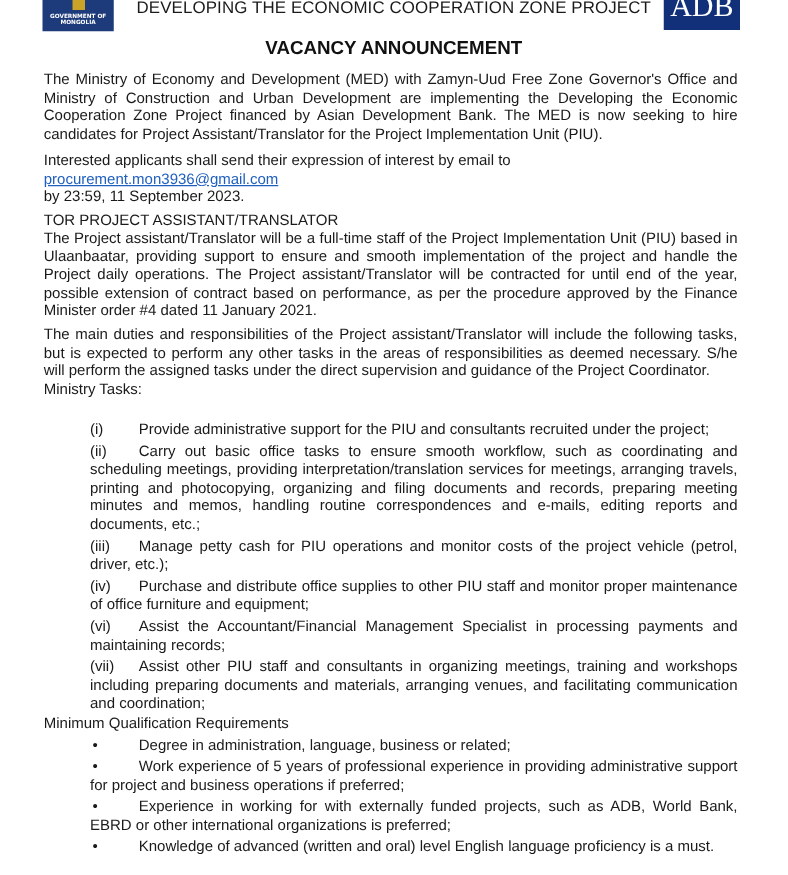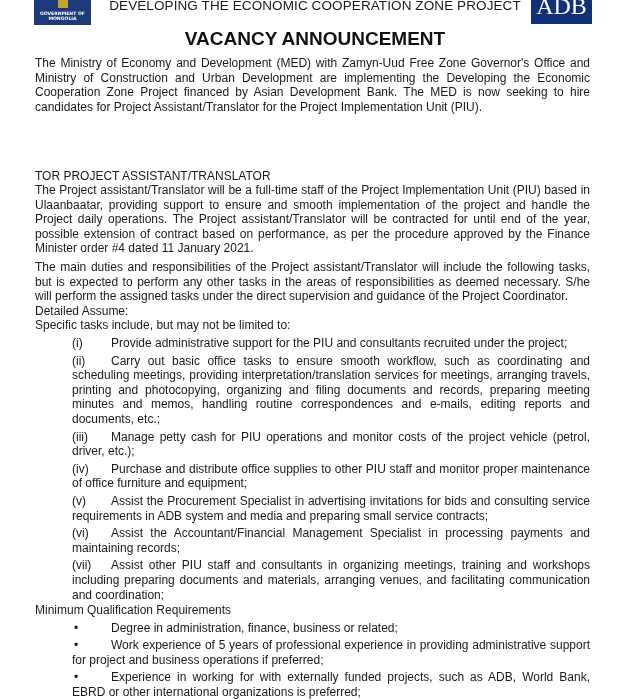--- a/index.html
+++ b/index.html
@@ -19,21 +19,21 @@
       position: absolute; left: 531px; top: 0; width: 61px; height: 24px;
       background: #12307a; color: #ffffff; text-align: center;
       font-family: "Liberation Serif", serif; font-size: 24px; line-height: 12px; overflow: hidden;
     }
     .project-title {
       position: absolute; left: 100px; top: -2px; width: 430px; text-align: center;
       font-size: 13.5px; line-height: 16px; color: #1a1a1a; letter-spacing: 0.1px;
     }
     .heading {
       position: absolute; left: 0; top: 30px; width: 630px; text-align: center;
-      font-size: 19px; font-weight: bold; line-height: 18px; color: #111;
+      font-size: 15px; font-weight: bold; line-height: 18px; color: #111;
     }
     .body-text {
       position: absolute; left: 35px; width: 555px;
       font-size: 12px; line-height: 14.6px; text-align: justify; color: #1a1a1a;
     }
     .p-intro { top: 56px; }
     .p-apply { top: 121px; text-align: left; }
     .email { color: #1f5fbf; text-decoration: underline; }
     .tor-title { top: 169px; }
     .p-tor { top: 183px; }
@@ -59,41 +59,44 @@
   </div>
 
   <div class="project-title">DEVELOPING THE ECONOMIC COOPERATION ZONE PROJECT</div>
 
   <div class="logo-adb">ADB</div>
 
   <div class="heading">VACANCY ANNOUNCEMENT</div>
 
   <div class="body-text p-intro">The Ministry of Economy and Development (MED) with Zamyn-Uud Free Zone Governor's Office and Ministry of Construction and Urban Development are implementing the Developing the Economic Cooperation Zone Project financed by Asian Development Bank. The MED is now seeking to hire candidates for Project Assistant/Translator  for the Project Implementation Unit (PIU).</div>
 
+  <div class="body-text p-apply">
+    <span>Interested applicants shall send their expression of interest by email to </span>
+    <span class="email">procurement.mon3936@gmail.com</span>
+    <span class="line">by 23:59, 11 September 2023.</span>
+  </div>
 
   <div class="body-text tor-title">TOR PROJECT ASSISTANT/TRANSLATOR</div>
 
   <div class="body-text p-tor">The Project assistant/Translator will be a full-time staff of the Project Implementation Unit (PIU) based in Ulaanbaatar, providing support to ensure and smooth implementation of the project and handle the Project daily operations. The Project assistant/Translator will be contracted for until end of the year, possible extension of contract based on performance, as per the procedure approved by the Finance Minister order #4 dated 11 January 2021.</div>
 
   <div class="body-text p-duties">
     <span>The main duties and responsibilities of the Project assistant/Translator will include the following tasks, but is expected to perform any other tasks in the areas of responsibilities as deemed necessary. S/he will perform the assigned tasks under the direct supervision and guidance of the Project Coordinator.</span>
-    <span class="line">Detailed Assume:</span>
-    <span class="line">Specific tasks include, but may not be limited to:</span>
+    <span class="line">Ministry Tasks:</span>
   </div>
 
   <div class="body-text tasks">
     <span class="item"><span class="num">(i)</span><span>Provide administrative support for the PIU and consultants recruited under the project;</span></span>
     <span class="item"><span class="num">(ii)</span><span>Carry out basic office tasks to ensure smooth workflow, such as coordinating and scheduling meetings, providing interpretation/translation services for meetings, arranging travels, printing and photocopying, organizing and filing documents and records, preparing meeting minutes and memos, handling routine correspondences and e-mails, editing reports and documents, etc.;</span></span>
     <span class="item"><span class="num">(iii)</span><span>Manage petty cash for PIU operations and monitor costs of the project vehicle (petrol, driver, etc.);</span></span>
     <span class="item"><span class="num">(iv)</span><span>Purchase and distribute office supplies to other PIU staff and monitor proper maintenance of office furniture and equipment;</span></span>
-    <span class="item"><span class="num">(v)</span><span>Assist the Procurement Specialist in advertising invitations for bids and consulting service requirements in ADB system and media and preparing small service contracts;</span></span>
     <span class="item"><span class="num">(vi)</span><span>Assist the Accountant/Financial Management Specialist in processing payments and maintaining records;</span></span>
     <span class="item"><span class="num">(vii)</span><span>Assist other PIU staff and consultants in organizing meetings, training and workshops including preparing documents and materials, arranging venues, and facilitating communication and coordination;</span></span>
 
     <span class="label-line">Minimum Qualification Requirements</span>
 
-    <span class="item bullet"><span class="num">•</span><span>Degree in administration, finance, business or related;</span></span>
+    <span class="item bullet"><span class="num">•</span><span>Degree in administration, language, business or related;</span></span>
     <span class="item bullet"><span class="num">•</span><span>Work experience of 5 years of professional experience in providing administrative support for project and business operations if preferred;</span></span>
     <span class="item bullet"><span class="num">•</span><span>Experience in working for with externally funded projects, such as ADB, World Bank, EBRD or other international organizations is preferred;</span></span>
     <span class="item bullet"><span class="num">•</span><span>Knowledge of advanced (written and oral) level English language proficiency is a must.</span></span>
   </div>
 
 </div>
 
 </body></html>

